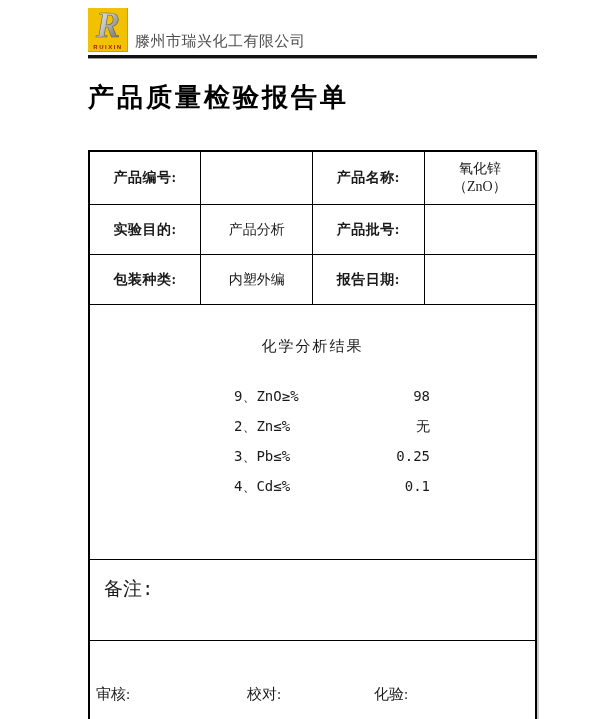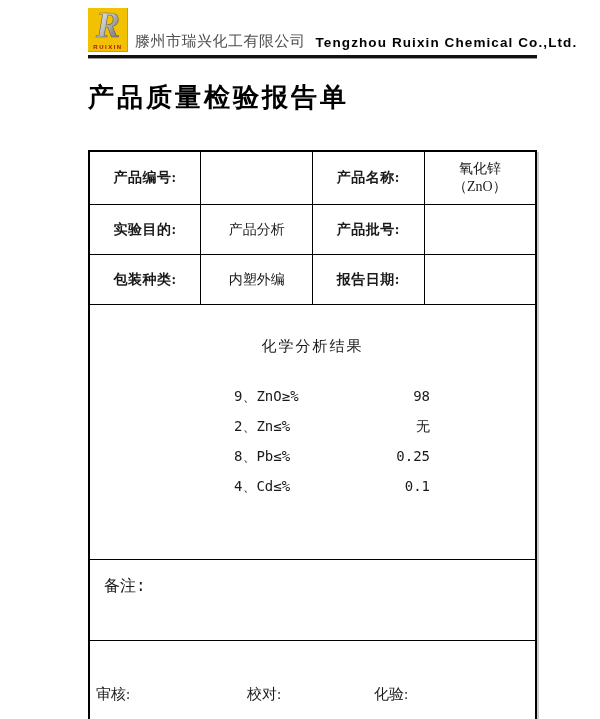--- a/index.html
+++ b/index.html
@@ -47,21 +47,21 @@
   td.lbl{font-weight:700;letter-spacing:0.5px;}
   td.val{font-weight:400;}
   
   td.analysis-cell{height:238px;vertical-align:top;}
   .analysis-heading{margin-top:24px;text-align:center;font-size:15px;letter-spacing:2px;}
   .analysis-list{margin:32px 0 0 136px;width:196px;
     font-family:"DejaVu Sans Mono","Liberation Mono",monospace;font-size:14px;}
   .analysis-item{display:flex;justify-content:space-between;line-height:17px;margin-bottom:13px;}
   
   td.remarks-cell{height:64px;vertical-align:top;}
-  .remarks-label{display:inline-block;padding:8px 0 0 6px;font-size:16px;font-family:Liberation Mono, monospace;}
+  .remarks-label{display:inline-block;padding:8px 0 0 6px;font-size:19px;font-family:Liberation Mono, monospace;}
   
   td.signoff-cell{height:89px;position:relative;}
   .signoff-cell span{position:absolute;top:50%;transform:translateY(-50%);font-size:15px;}
   .sign-review{left:6px;}
   .sign-proofread{left:157px;}
   .sign-assay{left:284px;}
 </style>
 </head>
 <body>
 
@@ -76,21 +76,20 @@
             <stop offset="0.45" stop-color="#c2c2c2"></stop>
             <stop offset="0.7" stop-color="#8f8f8f"></stop>
             <stop offset="1" stop-color="#6e6e6e"></stop>
           </linearGradient>
         </defs>
         <text x="24" y="31" text-anchor="middle" font-family="Liberation Serif, serif" font-style="italic" font-size="36" font-weight="700" fill="url(#silver)" stroke="#5c5c5c" stroke-width="0.6">R</text>
       </svg>
       <span class="brand">RUIXIN</span>
     </div>
     <span class="company-cn">滕州市瑞兴化工有限公司</span>
-    <span class="company-en">Tengzhou Ruixin Chemical Co.,Ltd.</span>
   </div>
   <div class="header-rule"></div>
 
   <h1 class="title">产品质量检验报告单</h1>
 
   <table class="report-table">
     <tbody>
         <tr class="info-row">
       <td class="lbl">产品编号:</td>
       <td class="val"></td>
@@ -115,21 +114,21 @@
         <div class="analysis-list">
           <div class="analysis-item">
             <span>9、ZnO≥%</span>
             <span>98</span>
           </div>
           <div class="analysis-item">
             <span>2、Zn≤%</span>
             <span>无</span>
           </div>
           <div class="analysis-item">
-            <span>8、Pb≤%</span>
+            <span>3、Pb≤%</span>
             <span>0.25</span>
           </div>
           <div class="analysis-item">
             <span>4、Cd≤%</span>
             <span>0.1</span>
           </div>
         </div>
       </td>
     </tr>
     <tr>

